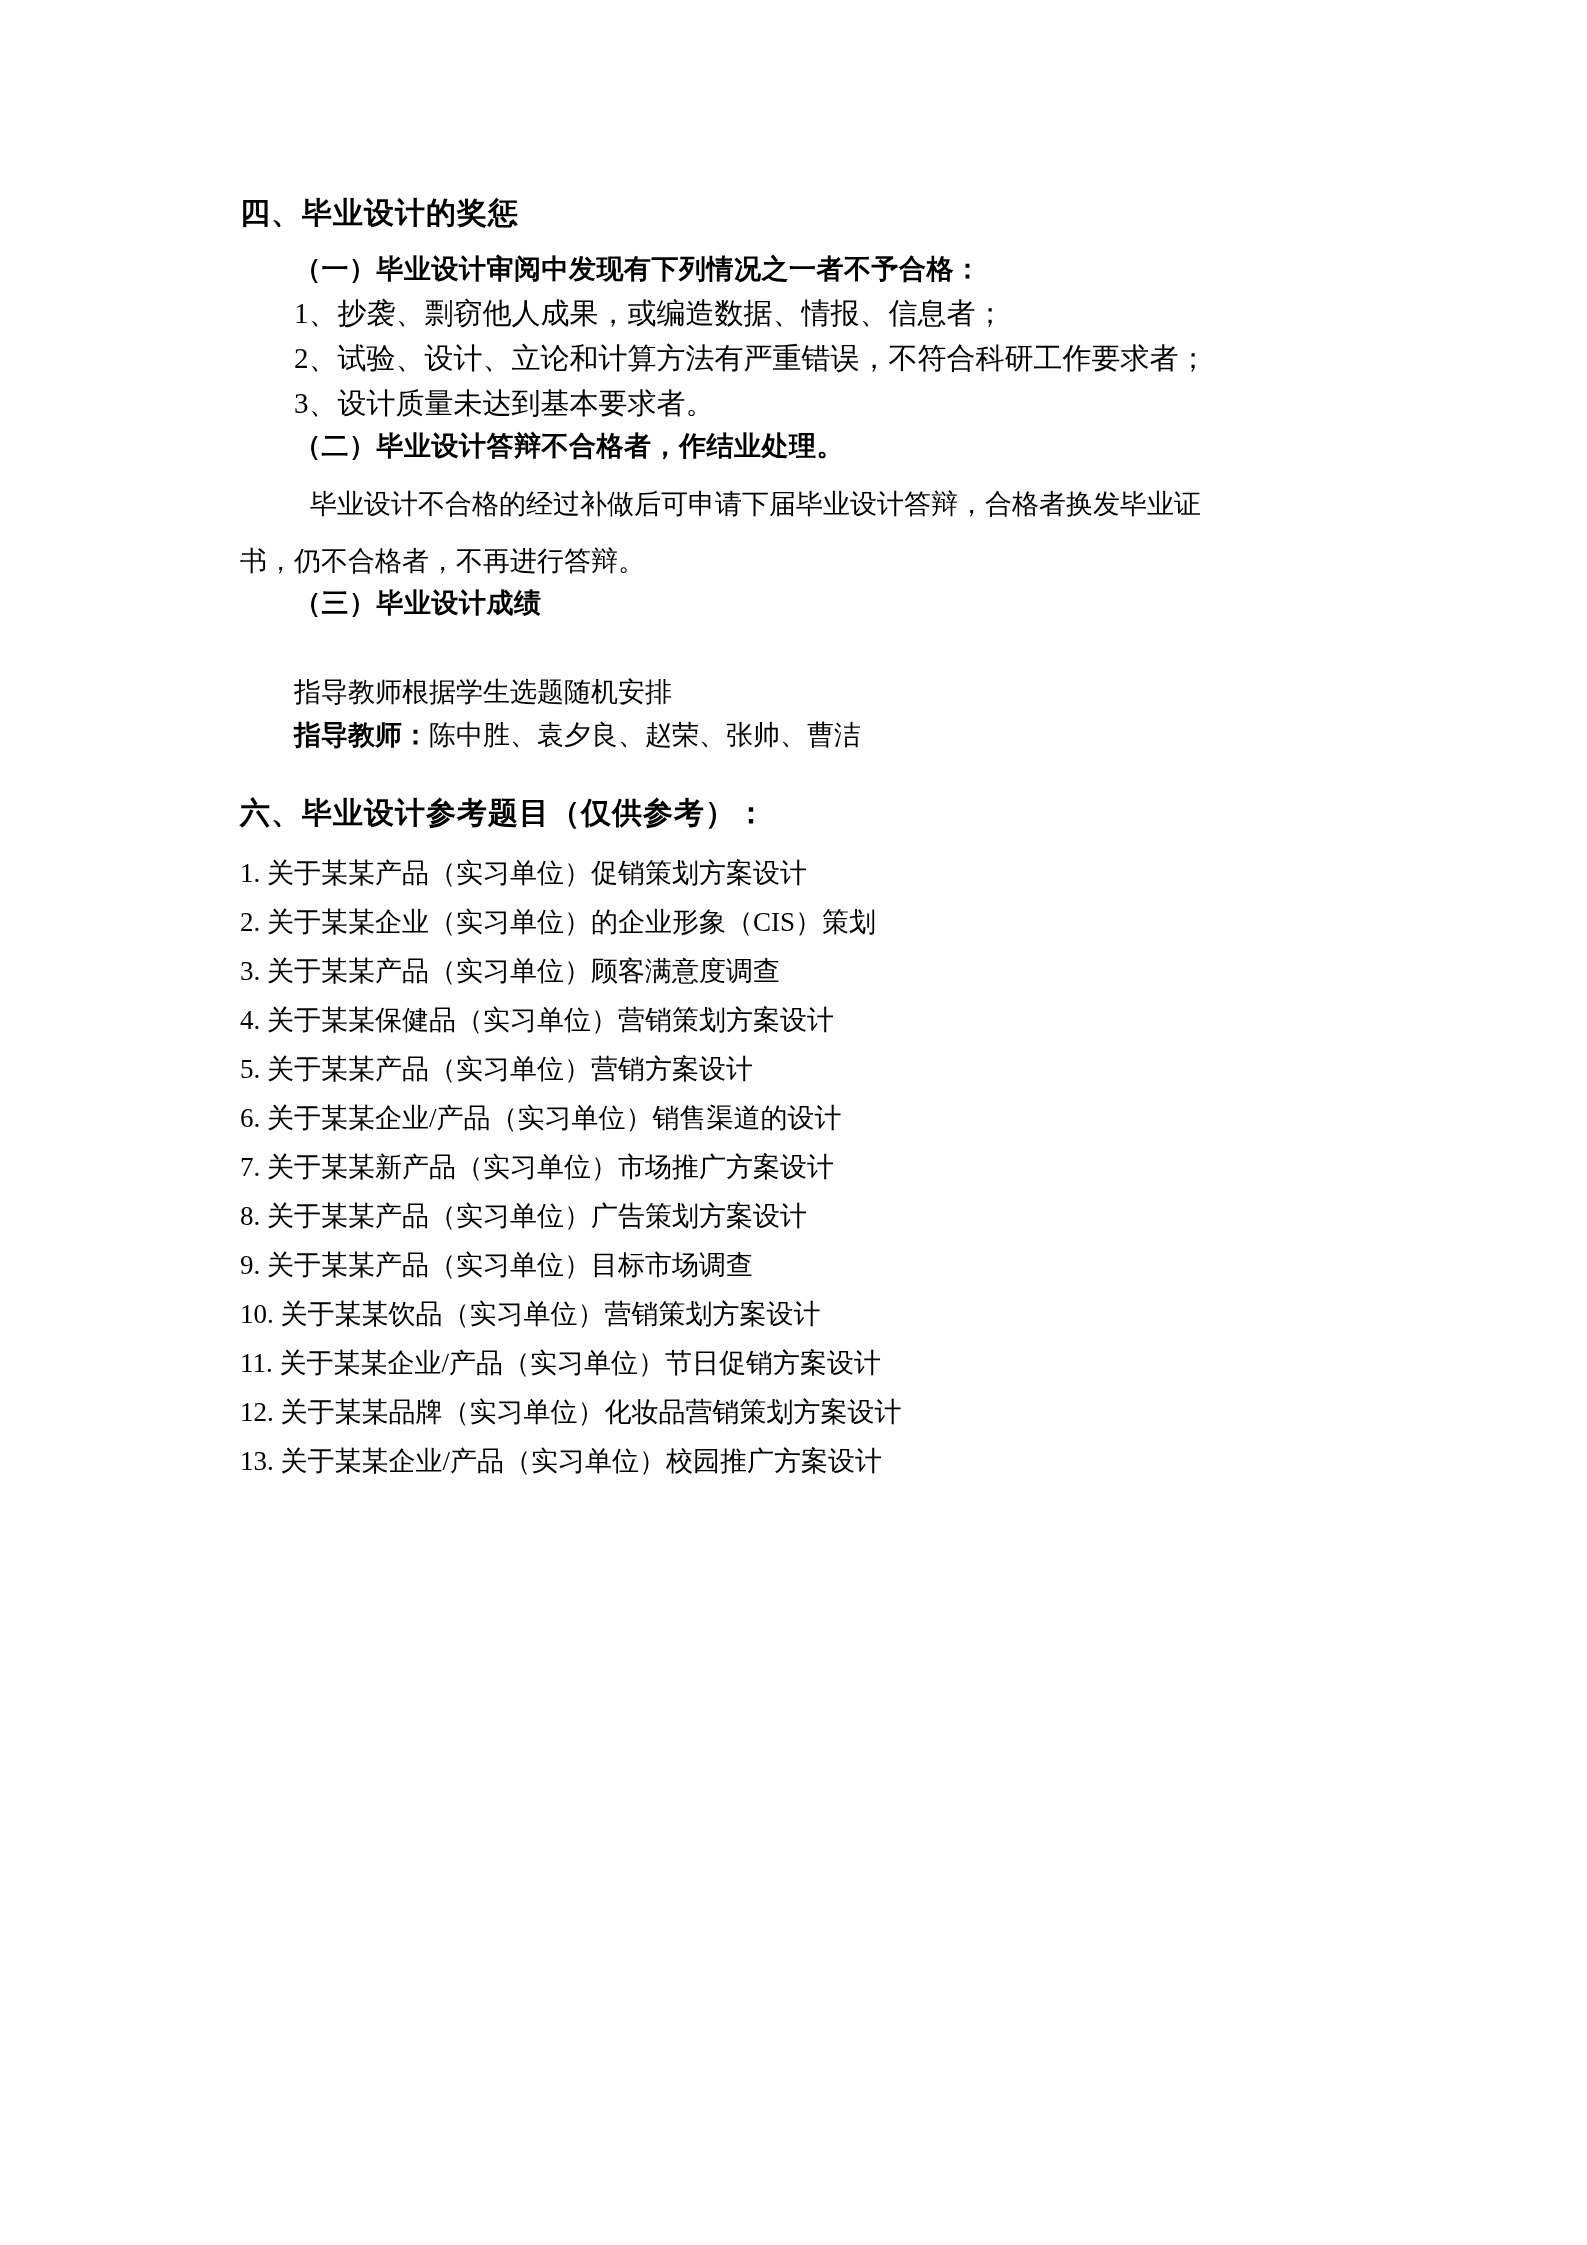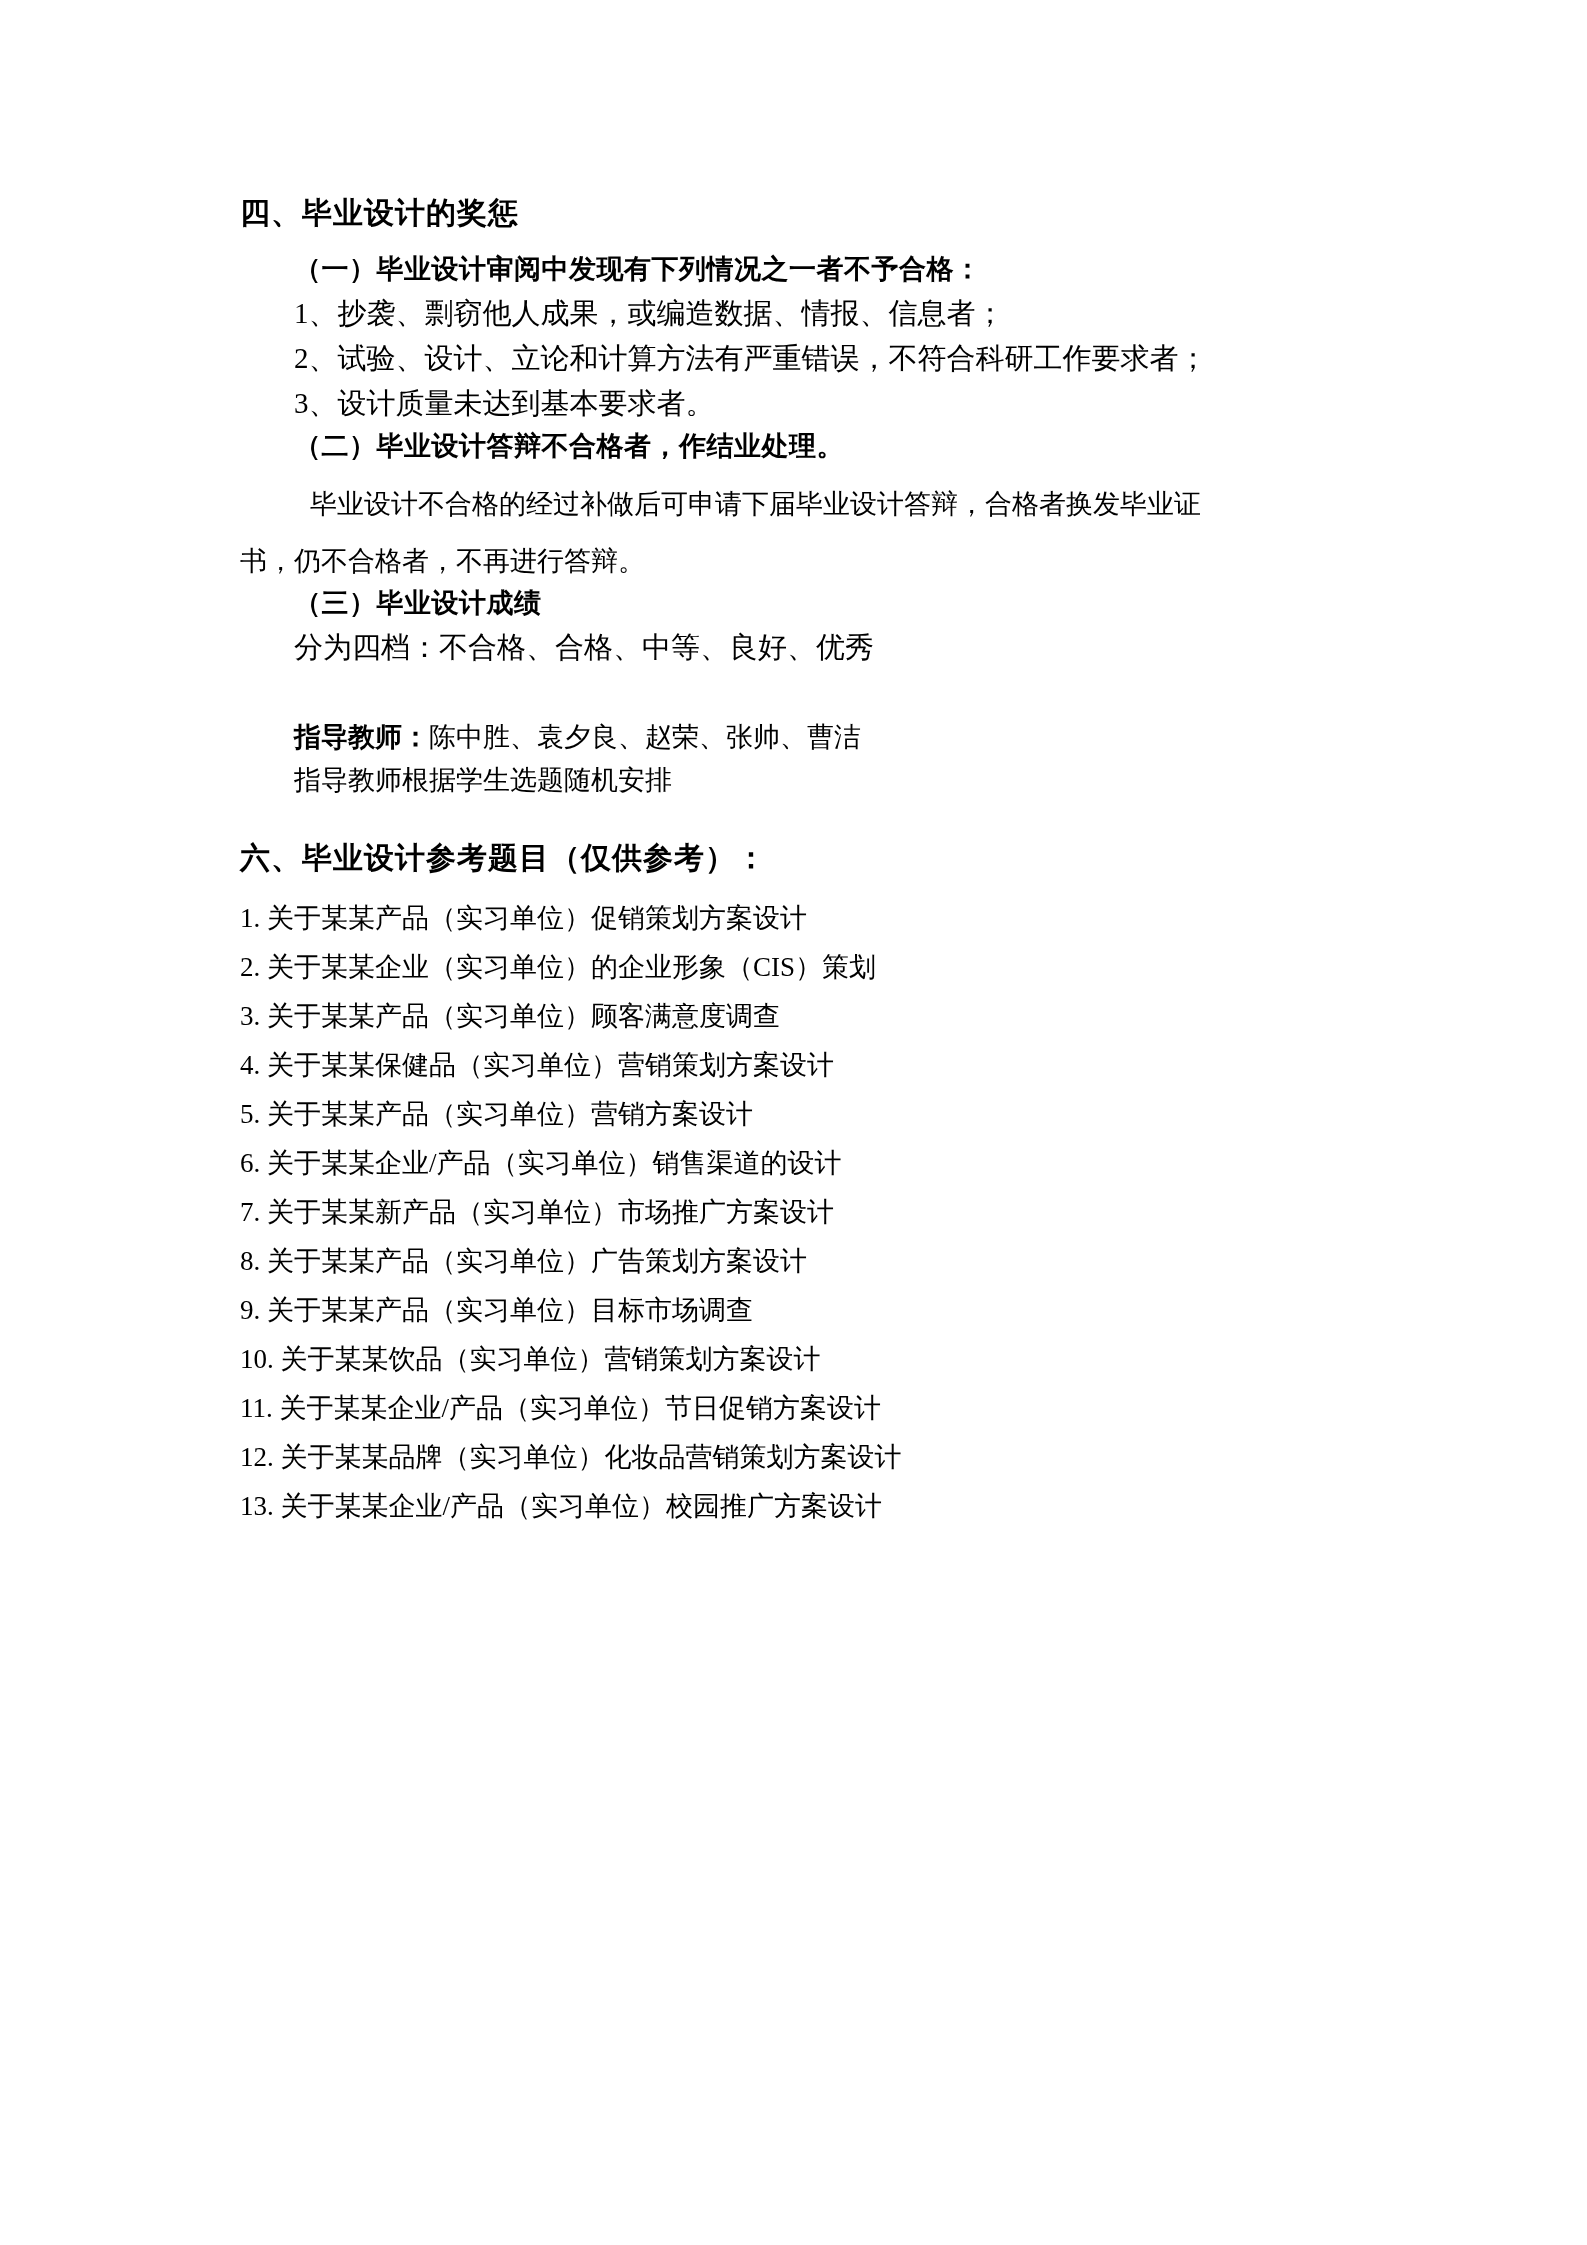--- a/index.html
+++ b/index.html
@@ -93,29 +93,28 @@
     <p class="para">1、抄袭、剽窃他人成果，或编造数据、情报、信息者；</p>
     <p class="para">2、试验、设计、立论和计算方法有严重错误，不符合科研工作要求者；</p>
     <p class="para">3、设计质量未达到基本要求者。</p>
 
     <p class="h-sub">（二）毕业设计答辩不合格者，作结业处理。</p>
 
     <p class="para-flow">毕业设计不合格的经过补做后可申请下届毕业设计答辩，合格者换发毕业证</p>
     <p class="para-cont">书，仍不合格者，不再进行答辩。</p>
 
     <p class="h-sub">（三）毕业设计成绩</p>
-    <p class="para">分为四档：不合格、合格、中等、良好、优秀</p>
 
     <div class="gap-l"></div>
 
 
+    <p class="teacher-line">指导教师根据学生选题随机安排</p>
     <p class="teacher-line">
       <b>指导教师：</b><span>陈中胜、袁夕良、赵荣、张帅、曹洁</span>
     </p>
-    <p class="teacher-line">指导教师根据学生选题随机安排</p>
 
     <div class="gap-m"></div>
 
     <h2 class="h-section">六、毕业设计参考题目（仅供参考）：</h2>
 
     <ul class="topic-list">
       <li class="topic-item">1. 关于某某产品（实习单位）促销策划方案设计</li>
       <li class="topic-item">2. 关于某某企业（实习单位）的企业形象（CIS）策划</li>
       <li class="topic-item">3. 关于某某产品（实习单位）顾客满意度调查</li>
       <li class="topic-item">4. 关于某某保健品（实习单位）营销策划方案设计</li>

